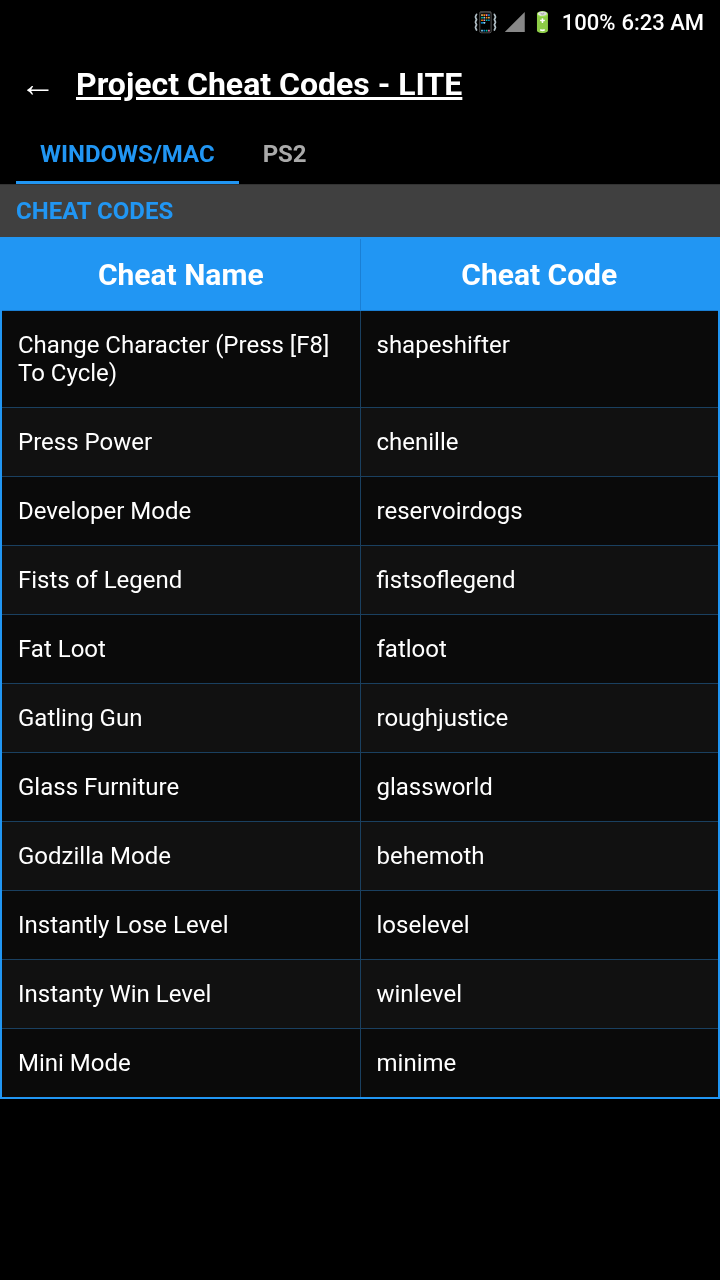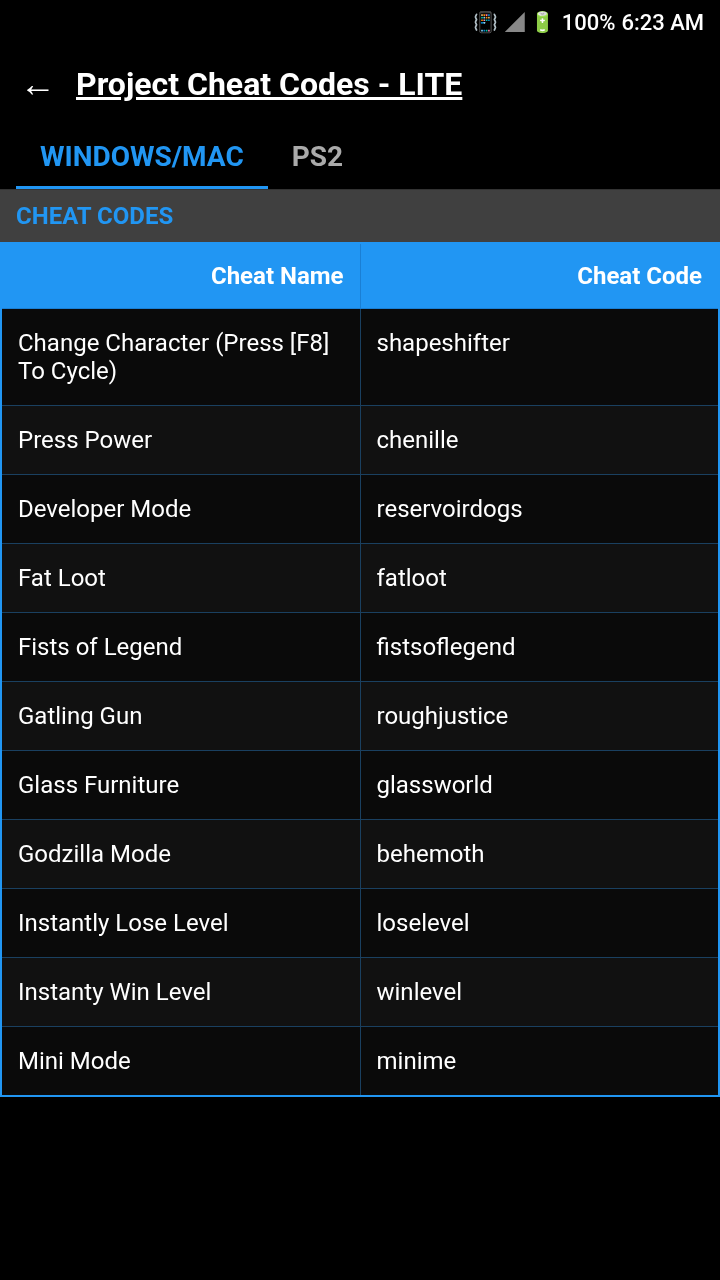--- a/index.html
+++ b/index.html
@@ -56,21 +56,21 @@
 
     
     .tabs {
       background: #000;
       display: flex;
       border-bottom: 1px solid #333;
       padding: 0 16px;
     }
     .tab {
       padding: 16px 24px;
-      font-size: 28px;
+      font-size: 24px;
       font-weight: bold;
       color: #aaa;
       cursor: pointer;
       position: relative;
     }
     .tab.active {
       color: #2196F3;
     }
     .tab.active::after {
       content: '';
@@ -95,24 +95,24 @@
     .cheat-table {
       width: 100%;
       border-collapse: collapse;
       border: 2px solid #2196F3;
     }
     .table-header-row {
       background: #2196F3;
     }
     .table-header-row th {
       padding: 18px 16px;
-      font-size: 24px;
-      font-weight: bold;
-      color: #fff;
-      text-align: right;
+      font-size: 30px;
+      font-weight: bold;
+      color: #fff;
+      text-align: center;
       border: 1px solid #1a7fd4;
     }
     .table-header-row th:first-child {
       width: 50%;
     }
     .table-row td {
       padding: 20px 16px;
       font-size: 24px;
       color: #fff;
       border: 1px solid #1a4060;
@@ -171,28 +171,28 @@
       </tr>
       <tr class="table-row">
         <td>Press Power</td>
         <td>chenille</td>
       </tr>
       <tr class="table-row">
         <td>Developer Mode</td>
         <td>reservoirdogs</td>
       </tr>
       <tr class="table-row">
+        <td>Fists of Legend</td>
+        <td>fistsoflegend</td>
+      </tr>
+      <tr class="table-row">
         <td>Fat Loot</td>
         <td>fatloot</td>
       </tr>
       <tr class="table-row">
-        <td>Fists of Legend</td>
-        <td>fistsoflegend</td>
-      </tr>
-      <tr class="table-row">
         <td>Gatling Gun</td>
         <td>roughjustice</td>
       </tr>
       <tr class="table-row">
         <td>Glass Furniture</td>
         <td>glassworld</td>
       </tr>
       <tr class="table-row">
         <td>Godzilla Mode</td>
         <td>behemoth</td>

